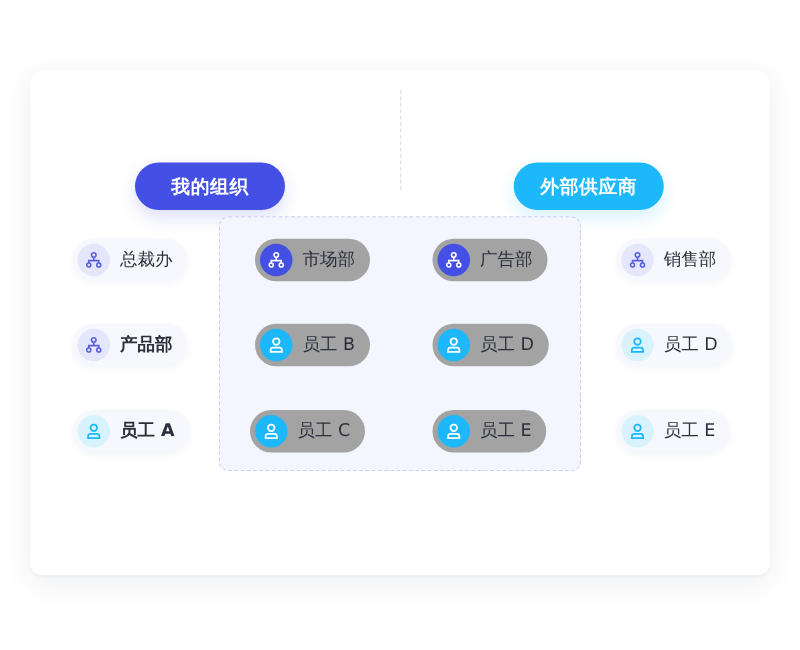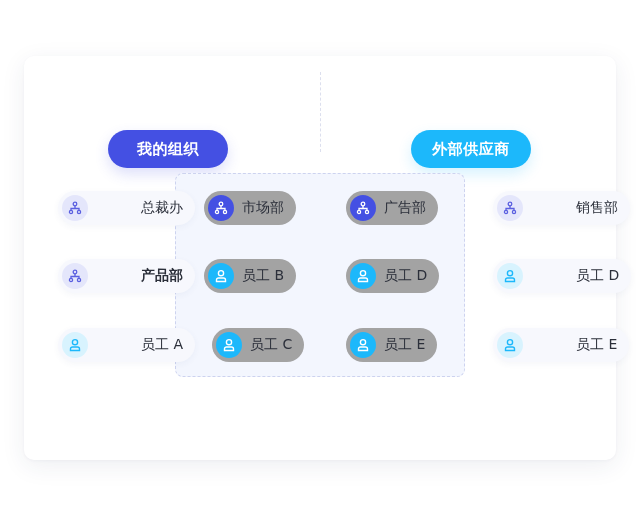--- a/index.html
+++ b/index.html
@@ -33,21 +33,21 @@
     }
     .shared-box {
       position: absolute; left: 175px; top: 173px; width: 290px; height: 204px;
       background: #f3f6fe; border: 1px dashed #cdd3ef; border-radius: 8px;
     }
     .chip {
       position: absolute; height: 34px; border-radius: 17px;
       display: flex; align-items: center; padding: 0 12px 0 4px;
       font-size: 14px; color: #2b2f3a; cursor: pointer;
     }
-    .chip.light { background: #f7f8fd; box-shadow: 0 2px 6px rgba(60, 70, 140, 0.05); gap: 45px; }
+    .chip.light { background: #f7f8fd; box-shadow: 0 2px 6px rgba(60, 70, 140, 0.05); }
     .chip.mid { background: #a3a3a3; }
     .chip .ic {
       width: 26px; height: 26px; border-radius: 50%;
       display: flex; align-items: center; justify-content: center;
       margin-right: 8px; flex-shrink: 0;
     }
     .ic.dept-light { background: #e4e6fb; }
     .ic.person-light { background: #d8f3fe; }
     .ic.dept-solid { background: #4450e3; }
     .ic.person-solid { background: #1cb8fb; }
@@ -79,21 +79,21 @@
   <span class="ic dept-light">
     <svg viewBox="0 0 14 14" fill="none" stroke="#5a5fe0" stroke-width="1.3">
         <circle cx="7" cy="3" r="1.8"></circle>
         <circle cx="3" cy="11" r="1.6"></circle>
         <circle cx="11" cy="11" r="1.6"></circle>
         <path d="M7 5v2.5M3 9.4V7.5h8v1.9"></path>
       </svg>
   </span>
   <span>产品部</span>
 </div>
-<div class="chip light" style="left:58px;top:328px;">
+<div class="chip light" style="left:58px;top:328px;font-weight:bold;">
   <span class="ic person-light">
     <svg viewBox="0 0 14 14" fill="none" stroke="#1cb8fb" stroke-width="1.4">
         <circle cx="7" cy="4.2" r="2.6"></circle>
         <path d="M2.5 12.5v-1.5a2 2 0 0 1 2-2h5a2 2 0 0 1 2 2v1.5z"></path>
       </svg>
   </span>
   <span>员工 A</span>
 </div>
 
 <div class="chip mid" style="left:204px;top:191px;">
@@ -129,21 +129,21 @@
 </div>
 <div class="chip mid" style="left:346px;top:259px;">
   <span class="ic person-solid">
     <svg viewBox="0 0 14 14" fill="none" stroke="#ffffff" stroke-width="1.4">
         <circle cx="7" cy="4.2" r="2.6"></circle>
         <path d="M2.5 12.5v-1.5a2 2 0 0 1 2-2h5a2 2 0 0 1 2 2v1.5z"></path>
       </svg>
   </span>
   <span>员工 D</span>
 </div>
-<div class="chip mid" style="left:212px;top:328px;">
+<div class="chip mid" style="left:200px;top:328px;">
   <span class="ic person-solid">
     <svg viewBox="0 0 14 14" fill="none" stroke="#ffffff" stroke-width="1.4">
         <circle cx="7" cy="4.2" r="2.6"></circle>
         <path d="M2.5 12.5v-1.5a2 2 0 0 1 2-2h5a2 2 0 0 1 2 2v1.5z"></path>
       </svg>
   </span>
   <span>员工 C</span>
 </div>
 <div class="chip mid" style="left:346px;top:328px;">
   <span class="ic person-solid">

